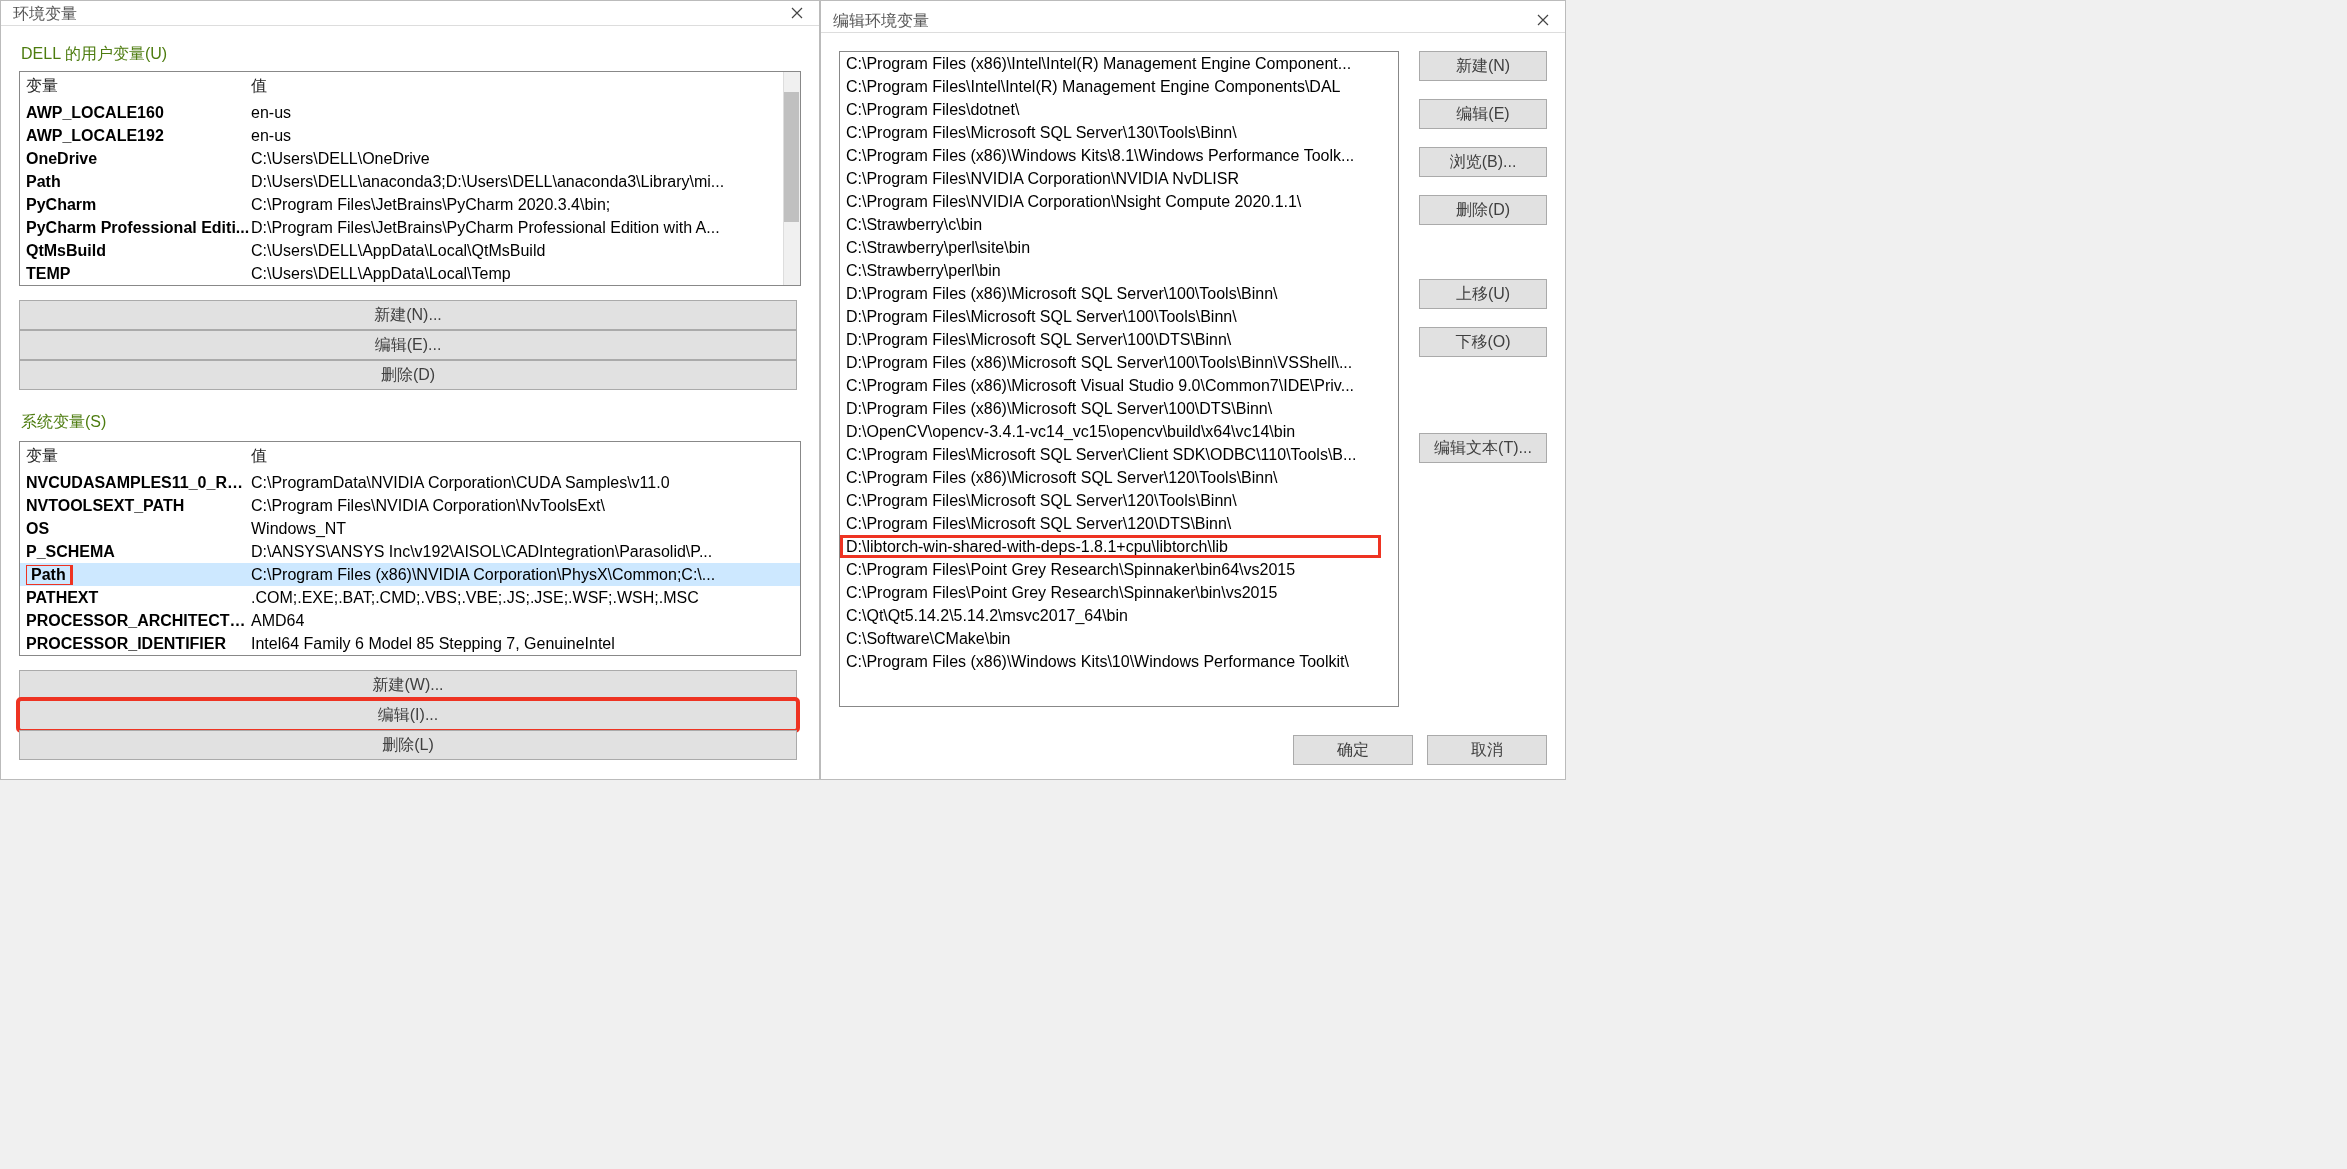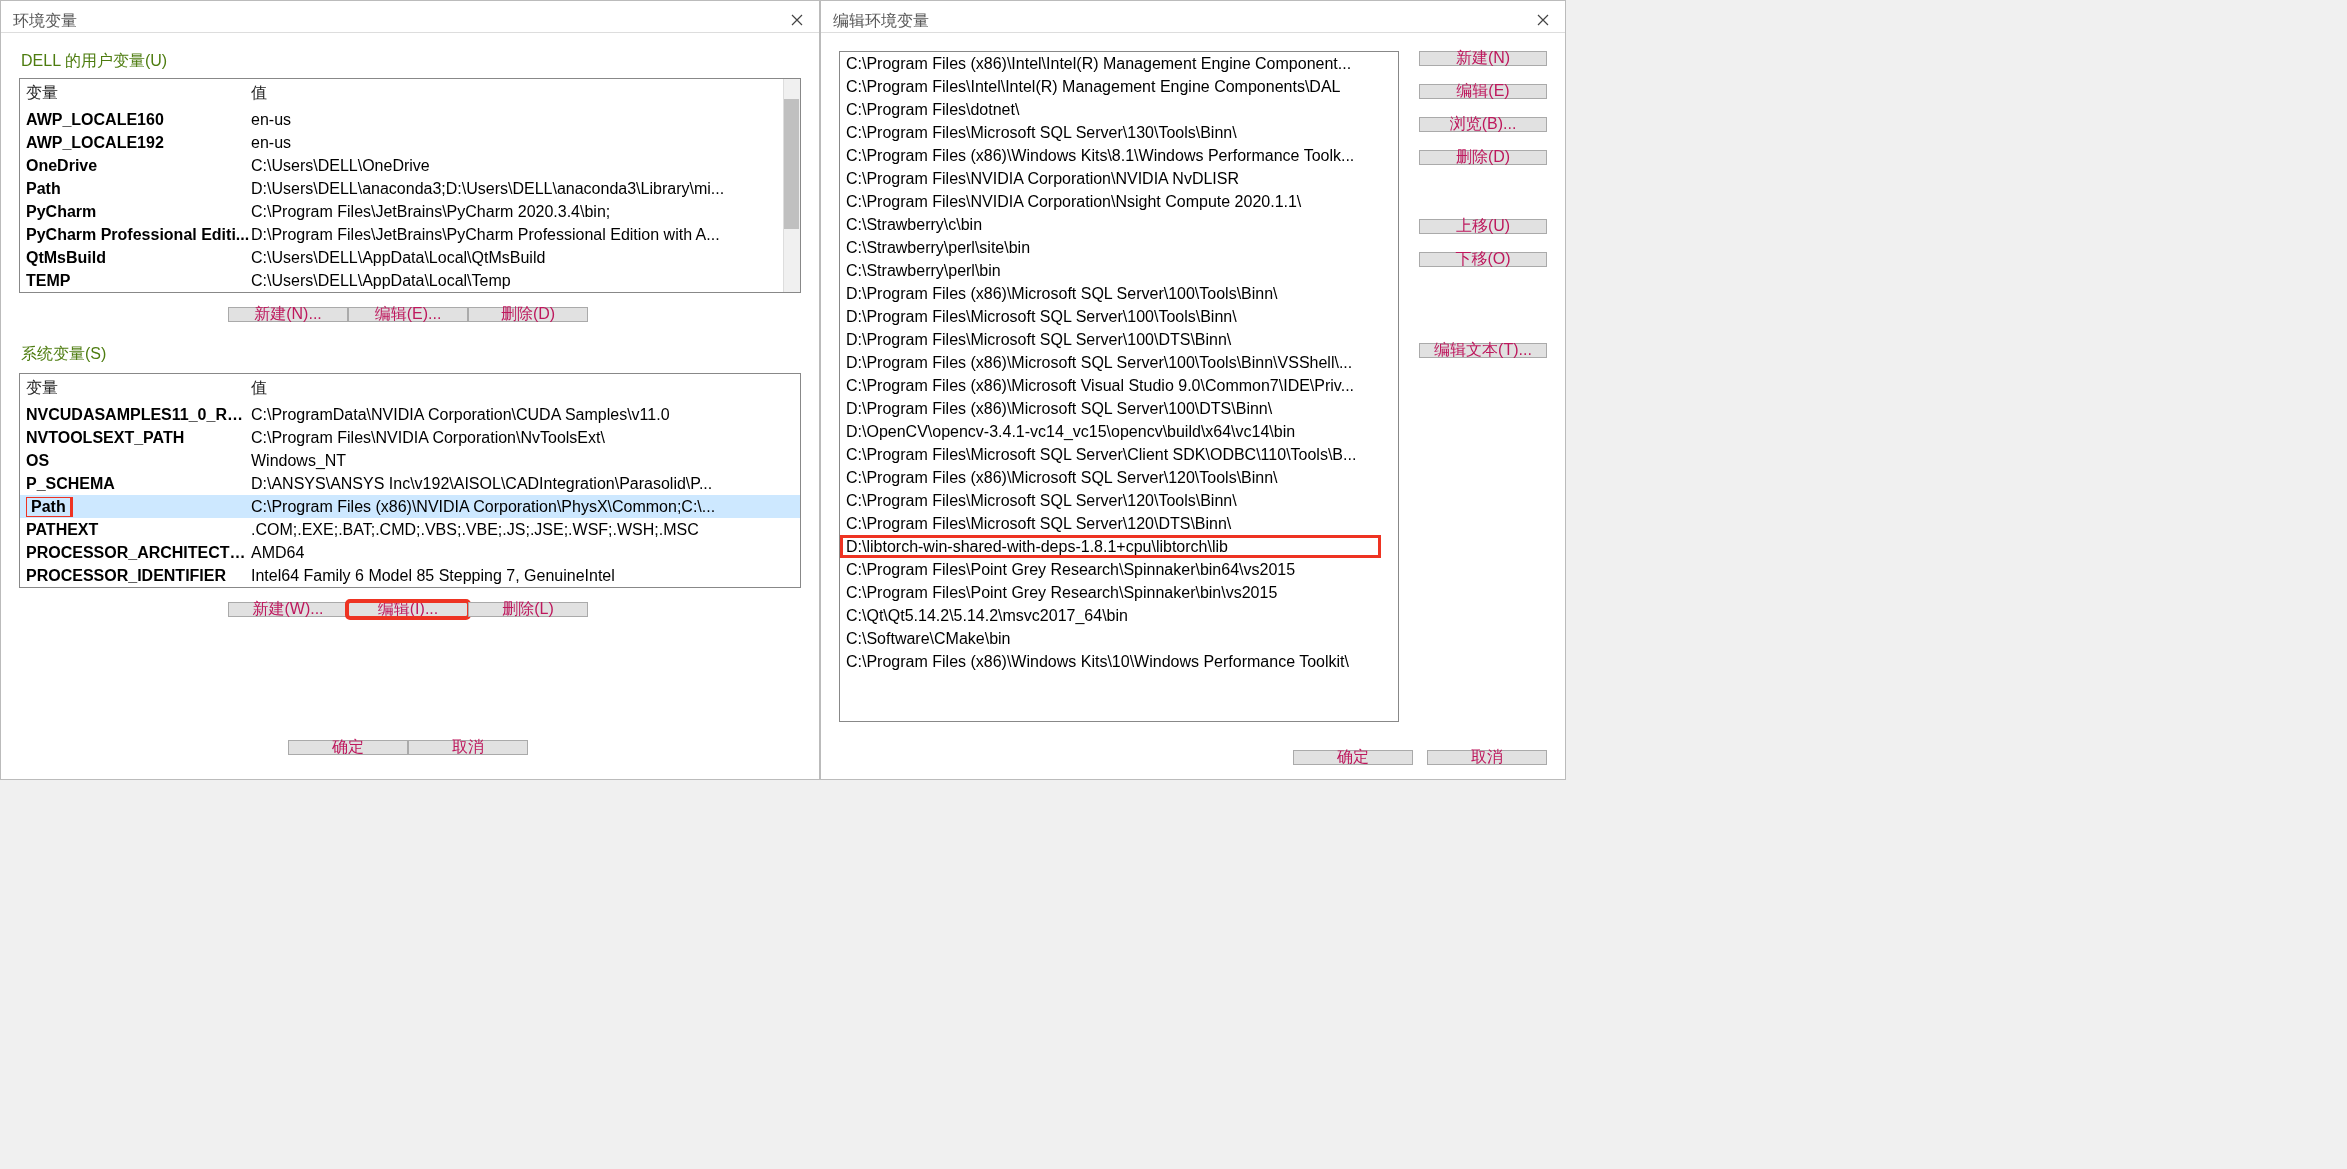--- a/index.html
+++ b/index.html
@@ -16,22 +16,22 @@
     .listbox-sys  { height: 215px; margin-top: 2px; }
     .listbox .scrollbar { position: absolute; right: 0; top: 0; bottom: 0; width: 17px; background: #f0f0f0; border-left: 1px solid #ddd; }
     .listbox .thumb { position: absolute; right: 1px; width: 15px; background: #c0c0c0; }
     .col-header { display: flex; padding: 4px 6px; color: #222; }
     .col-header .c1 { width: 225px; }
     .row { display: flex; padding: 0 6px; height: 23px; align-items: center; color: #000; cursor: default; white-space: nowrap; }
     .row .c1 { width: 225px; overflow: hidden; text-overflow: ellipsis; font-weight: bold; }
     .row .c2 { flex: 1; overflow: hidden; text-overflow: ellipsis; padding-right: 18px; }
     .row-selected { background: #cde8ff; }
     .highlight-red { border: 3px solid #e32; border-radius: 2px; padding: 0 4px; margin: -2px -2px; display: inline-block; }
-    .btn-row { display: flex; gap: 0; justify-content: center; padding: 14px 4px 8px 0; }
-    .btn { min-width: 120px; height: 15px; background: #e1e1e1; border: 1px solid #aaa; color: #be185d; cursor: pointer; display: flex; align-items: center; justify-content: center; padding: 0 10px; }
+    .btn-row { display: flex; gap: 0; justify-content: space-between; padding: 14px 4px 8px 0; flex-direction: column; }
+    .btn { min-width: 120px; height: 30px; background: #e1e1e1; border: 1px solid #aaa; color: #404040; cursor: pointer; display: flex; align-items: center; justify-content: center; padding: 0 10px; }
     .btn-highlighted { outline: 4px solid #e32; outline-offset: -1px; border-radius: 2px; }
     .spacer-flex { flex: 1; }
 
     
     .right-body { padding: 18px; display: flex; gap: 20px; flex: 1; justify-content: center; }
     .path-list { border: 1px solid #888; flex: 1; background: #fff; overflow: hidden; position: relative; }
     .path-list .inner { position: absolute; inset: 0 17px 0 0; overflow: hidden; }
     .path-item { padding: 2px 6px; height: 23px; display: flex; align-items: center; white-space: nowrap; overflow: hidden; text-overflow: ellipsis; cursor: default; }
     .path-item-highlighted { outline: 3px solid #e32; outline-offset: -3px; }
     .right-btn-col { display: flex; flex-direction: column; gap: 18px; width: 128px; }

